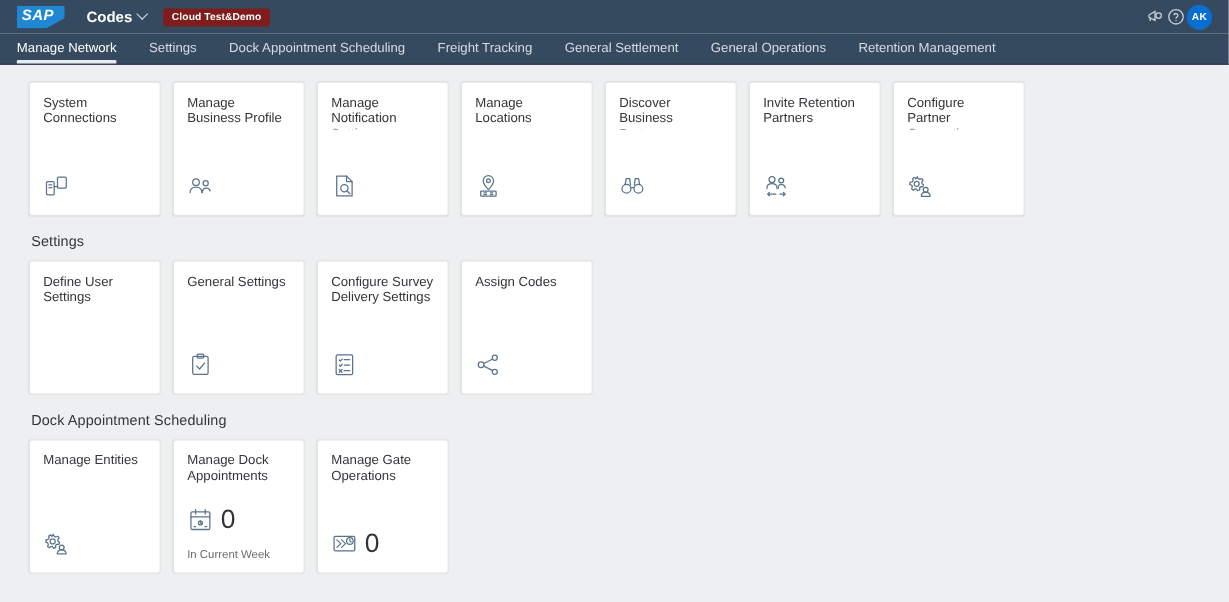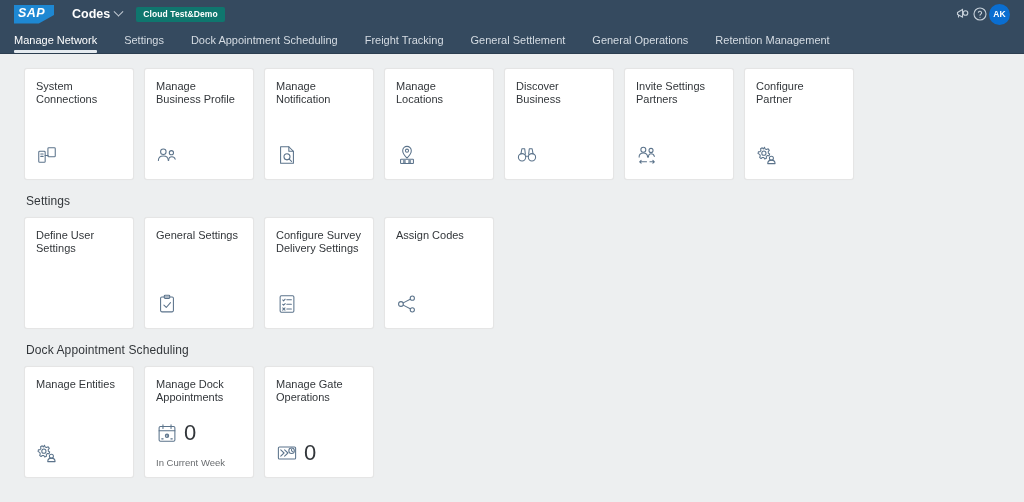--- a/index.html
+++ b/index.html
@@ -39,21 +39,21 @@
     color: #ffffff; font-size: 12.5px; font-weight: bold;
   }
   .chev-down {
     width: 7px; height: 7px;
     border-right: 1.2px solid #c8d0d8;
     border-bottom: 1.2px solid #c8d0d8;
     transform: rotate(45deg) translate(-2px,-2px);
   }
   .badge-demo {
     margin-left: 14px;
-    background: #0f766e;
+    background: #7f1d1d;
     color: #ffffff;
     font-size: 8.5px;
     font-weight: bold;
     padding: 2px 7px 3px 7px;
     border-radius: 2px;
     letter-spacing: 0.1px;
     white-space: nowrap;
   }
   .shell-right {
     margin-left: auto;
@@ -290,21 +290,21 @@
                   <circle cx="17.4" cy="14.5" r="4" stroke="currentColor" fill="none" stroke-width="1.15" stroke-linecap="round" stroke-linejoin="round"></circle>
                   <path d="M5.4 10.8 6.4 5.2h3.1l.7 6" stroke="currentColor" fill="none" stroke-width="1.15" stroke-linecap="round" stroke-linejoin="round"></path>
                   <path d="M18.6 10.8 17.6 5.2h-3.1l-.7 6" stroke="currentColor" fill="none" stroke-width="1.15" stroke-linecap="round" stroke-linejoin="round"></path>
                   <path d="M10.4 13.4h3.2" stroke="currentColor" fill="none" stroke-width="1.15" stroke-linecap="round" stroke-linejoin="round"></path>
                 </svg>
               </span>
             </div>
           </div>
         </div>
         <div class="tile">
-          <div class="tile-title">Invite Settings Partners</div>
+          <div class="tile-title">Invite Retention Partners</div>
           <div class="tile-body">
             <div class="tile-icon-row">
               <span class="tile-icon">
                 <svg width="22" height="22" viewBox="0 0 24 24">
                   <circle cx="8" cy="6.2" r="2.7" stroke="currentColor" fill="none" stroke-width="1.15" stroke-linecap="round" stroke-linejoin="round"></circle>
                   <path d="M3.4 14.3c0-2.7 2-4.4 4.6-4.4s4.6 1.7 4.6 4.4" stroke="currentColor" fill="none" stroke-width="1.15" stroke-linecap="round" stroke-linejoin="round"></path>
                   <circle cx="16.4" cy="7" r="2.2" stroke="currentColor" fill="none" stroke-width="1.15" stroke-linecap="round" stroke-linejoin="round"></circle>
                   <path d="M13.6 14.3c0-2.3 1.4-3.7 2.8-3.7 1.5 0 3.2 1 3.6 3" stroke="currentColor" fill="none" stroke-width="1.15" stroke-linecap="round" stroke-linejoin="round"></path>
                   <path d="M4 19.4h7.5M4 19.4l1.6-1.5M4 19.4l1.6 1.5" stroke="currentColor" fill="none" stroke-width="1.15" stroke-linecap="round" stroke-linejoin="round"></path>
                   <path d="M20 19.4h-4.8M20 19.4l-1.6-1.5M20 19.4l-1.6 1.5" stroke="currentColor" fill="none" stroke-width="1.15" stroke-linecap="round" stroke-linejoin="round"></path>

